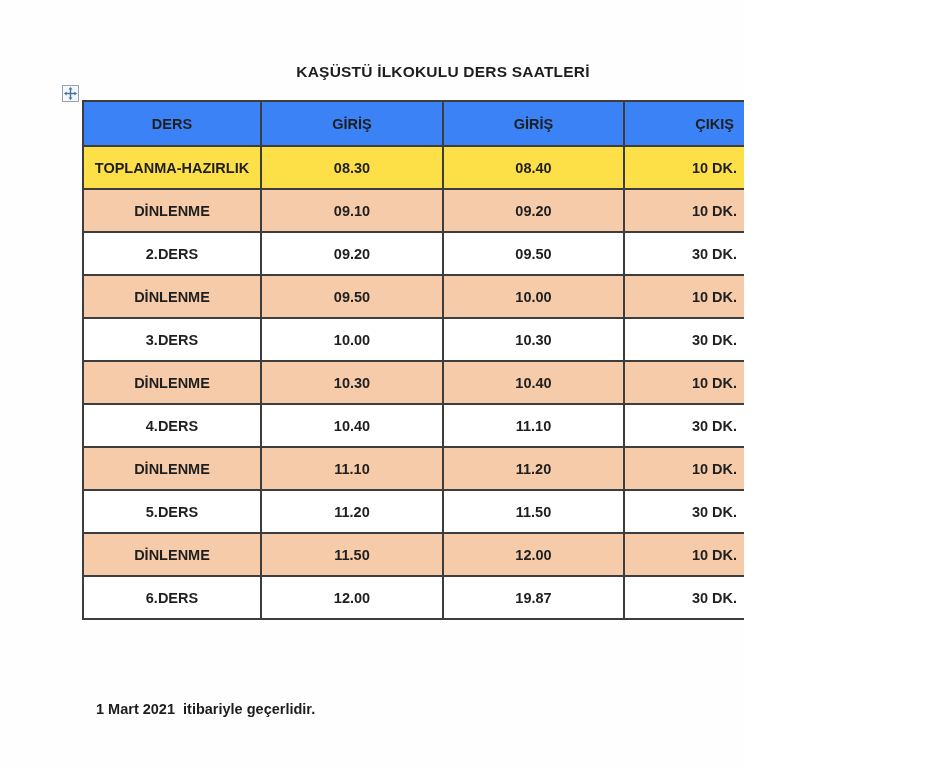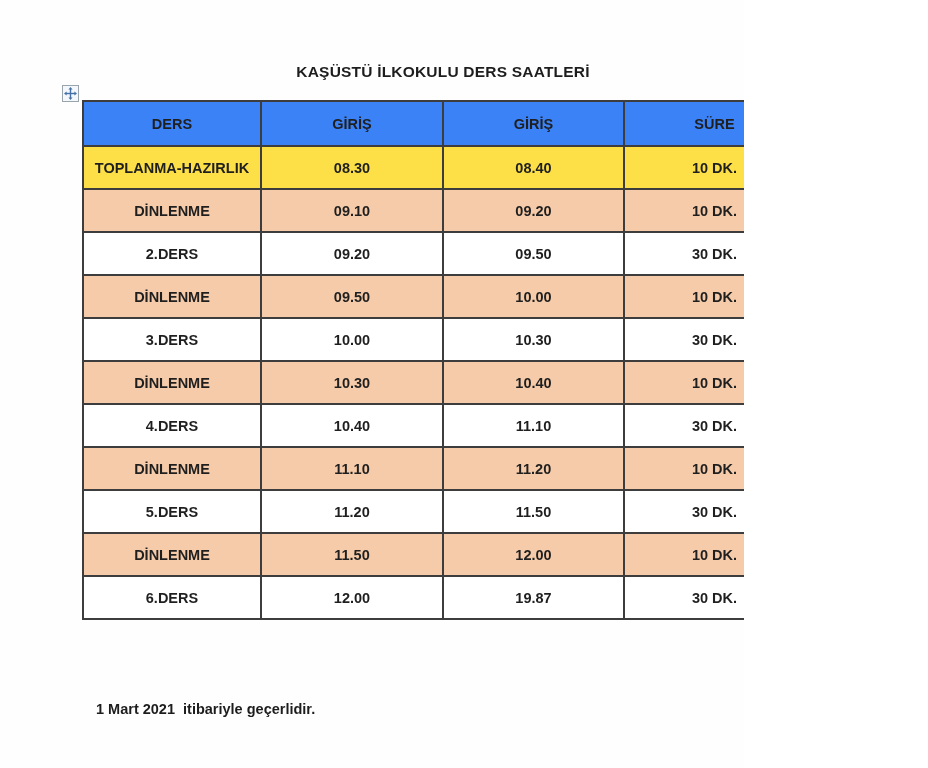--- a/index.html
+++ b/index.html
@@ -115,21 +115,21 @@
       <col class="col-ders">
       <col class="col-giris">
       <col class="col-cikis">
       <col class="col-sure">
     </colgroup>
     <thead>
       <tr>
         <th>DERS</th>
         <th>GİRİŞ</th>
         <th>GİRİŞ</th>
-        <th>SÜRE</th>
+        <th>ÇIKIŞ</th>
       </tr>
     </thead>
     <tbody>
         <tr class="row-toplanma">
           <td>TOPLANMA-HAZIRLIK</td>
           <td>08.30</td>
           <td>08.40</td>
           <td>10 DK.</td>
         </tr>
         <tr class="row-dinlenme">

